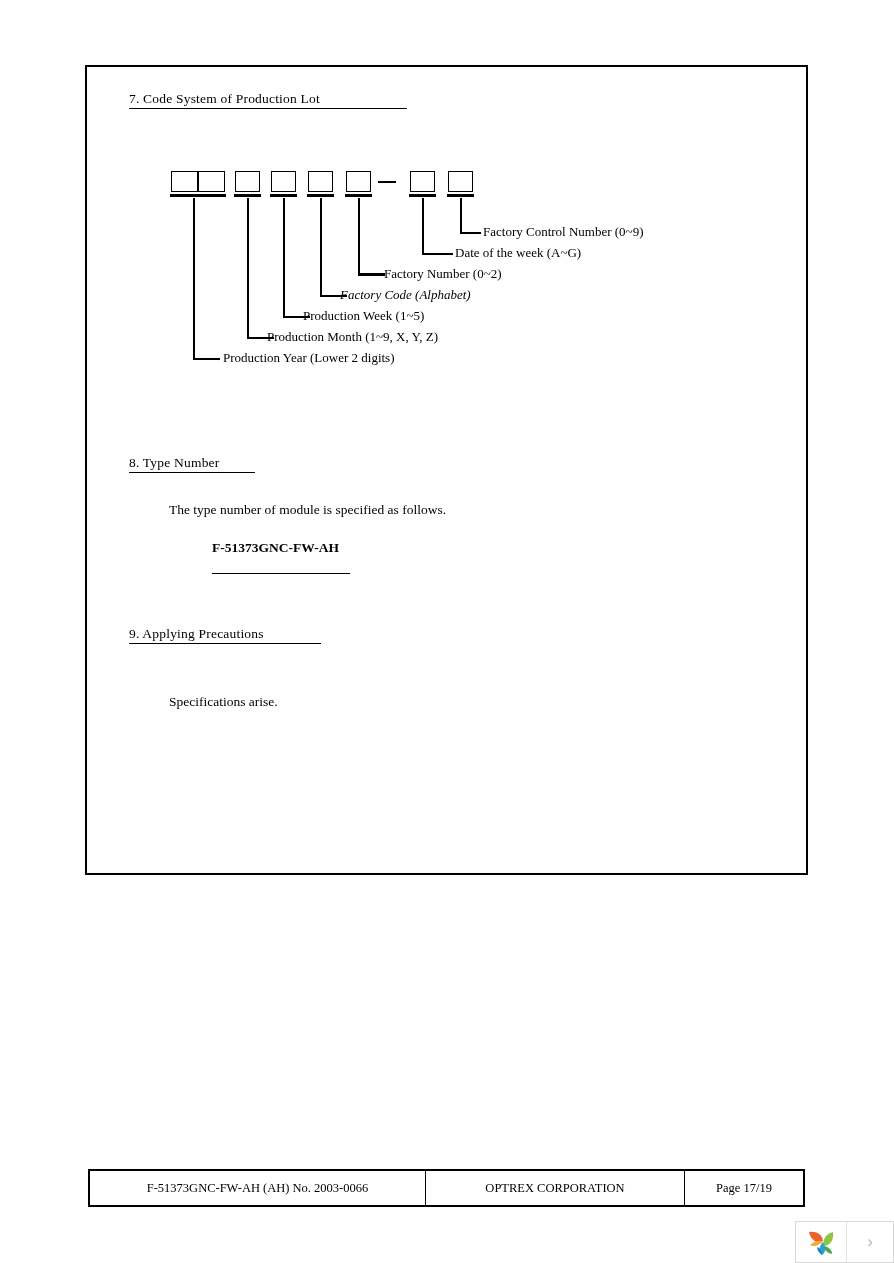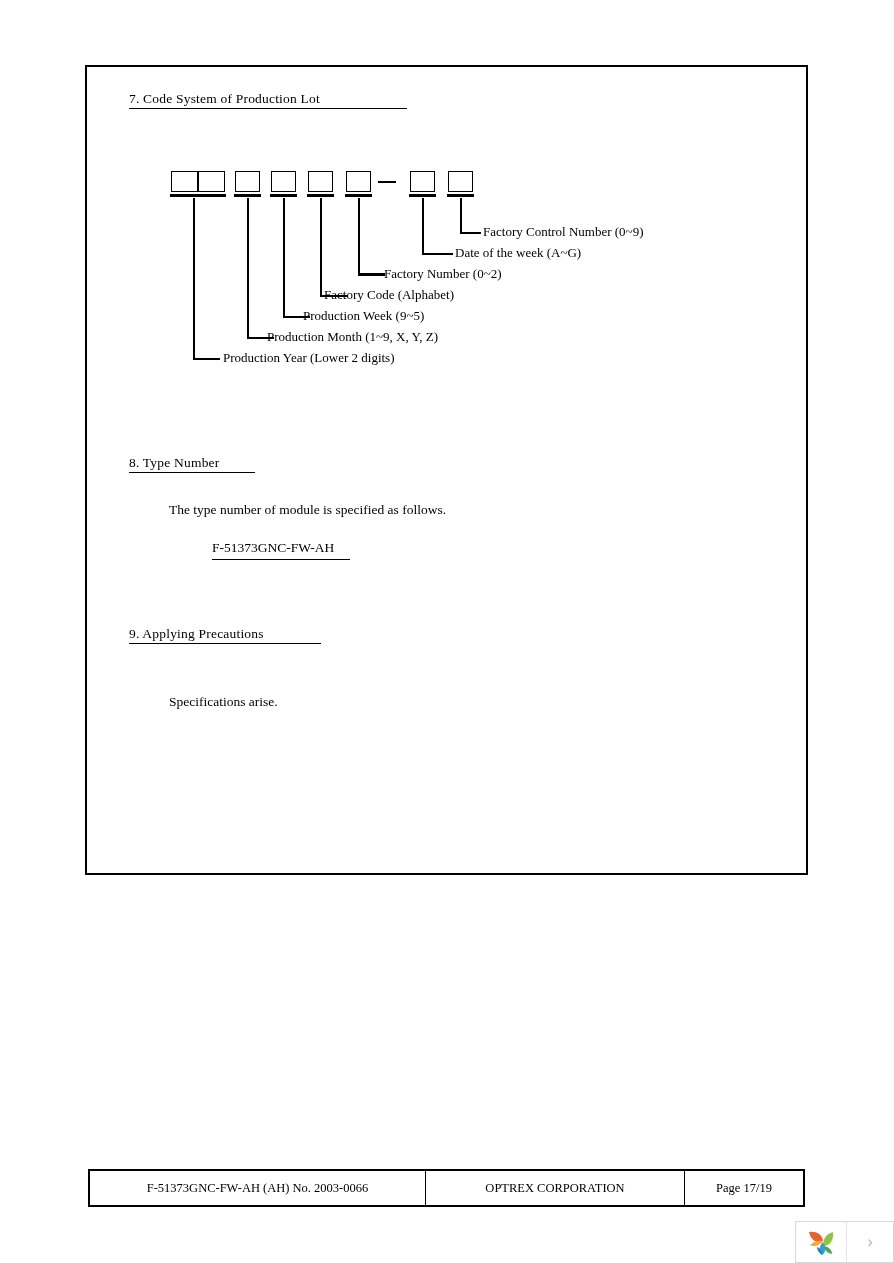--- a/index.html
+++ b/index.html
@@ -45,21 +45,22 @@
     white-space: nowrap;
     line-height: 21px;
   }
 
   
   #type-number-value {
     position: absolute;
     font-size: 13.5px;
     white-space: nowrap;
     border-bottom: 1.2px solid #000000;
-    padding-bottom: 3px;
+    padding-bottom: 17px;
+    font-weight: bold;
   }
 
   
   #lot-code-diagram {
     position: absolute;
     left: 0;
     top: 0;
     width: 723px;
     height: 300px;
   }
@@ -198,25 +199,25 @@
     <div class="leader-v" style="left:106px; top:131px; height:161px;"></div>
     <div class="leader-h" style="left:106px; top:291px; width:27px;"></div>
     <div class="code-label" style="left:136px; top:283px;">Production Year (Lower 2 digits)</div>
 
     <div class="leader-v" style="left:160px; top:131px; height:140px;"></div>
     <div class="leader-h" style="left:160px; top:270px; width:27px;"></div>
     <div class="code-label" style="left:180px; top:262px;">Production Month (1~9, X, Y, Z)</div>
 
     <div class="leader-v" style="left:196px; top:131px; height:119px;"></div>
     <div class="leader-h" style="left:196px; top:249px; width:27px;"></div>
-    <div class="code-label" style="left:216px; top:241px;">Production Week (9~5)</div>
+    <div class="code-label" style="left:216px; top:241px;">Production Week (1~5)</div>
 
     <div class="leader-v" style="left:233px; top:131px; height:98px;"></div>
     <div class="leader-h" style="left:233px; top:228px; width:27px;"></div>
-    <div class="code-label" style="left:237px; top:220px;">Factory Code (Alphabet)</div>
+    <div class="code-label" style="left:253px; top:220px;font-style:italic;">Factory Code (Alphabet)</div>
 
     <div class="leader-v" style="left:271px; top:131px; height:77px;"></div>
     <div class="leader-h thick" style="left:271px; top:206px; width:27px;"></div>
     <div class="code-label" style="left:297px; top:199px;">Factory Number (0~2)</div>
 
     <div class="leader-v" style="left:335px; top:131px; height:56px;"></div>
     <div class="leader-h" style="left:335px; top:186px; width:31px;"></div>
     <div class="code-label" style="left:368px; top:178px;">Date of the week (A~G)</div>
 
     <div class="leader-v" style="left:373px; top:131px; height:35px;"></div>

